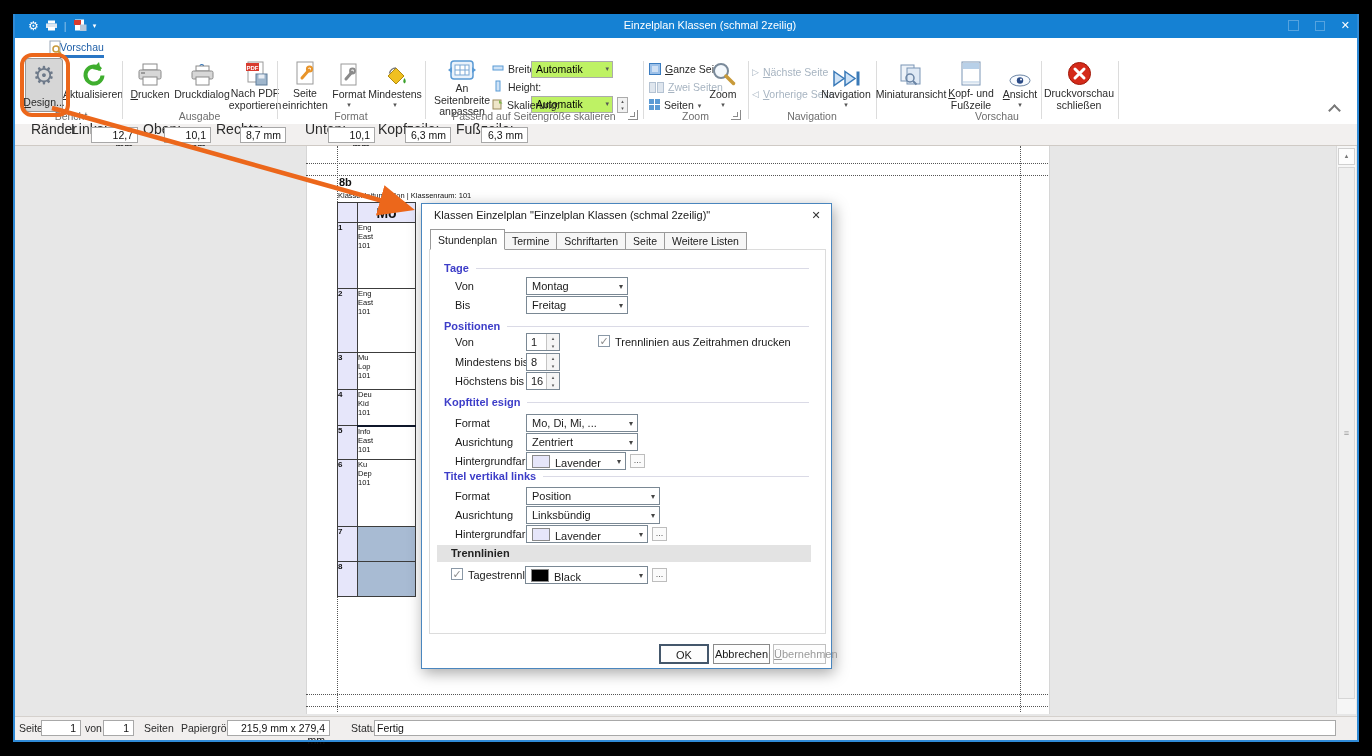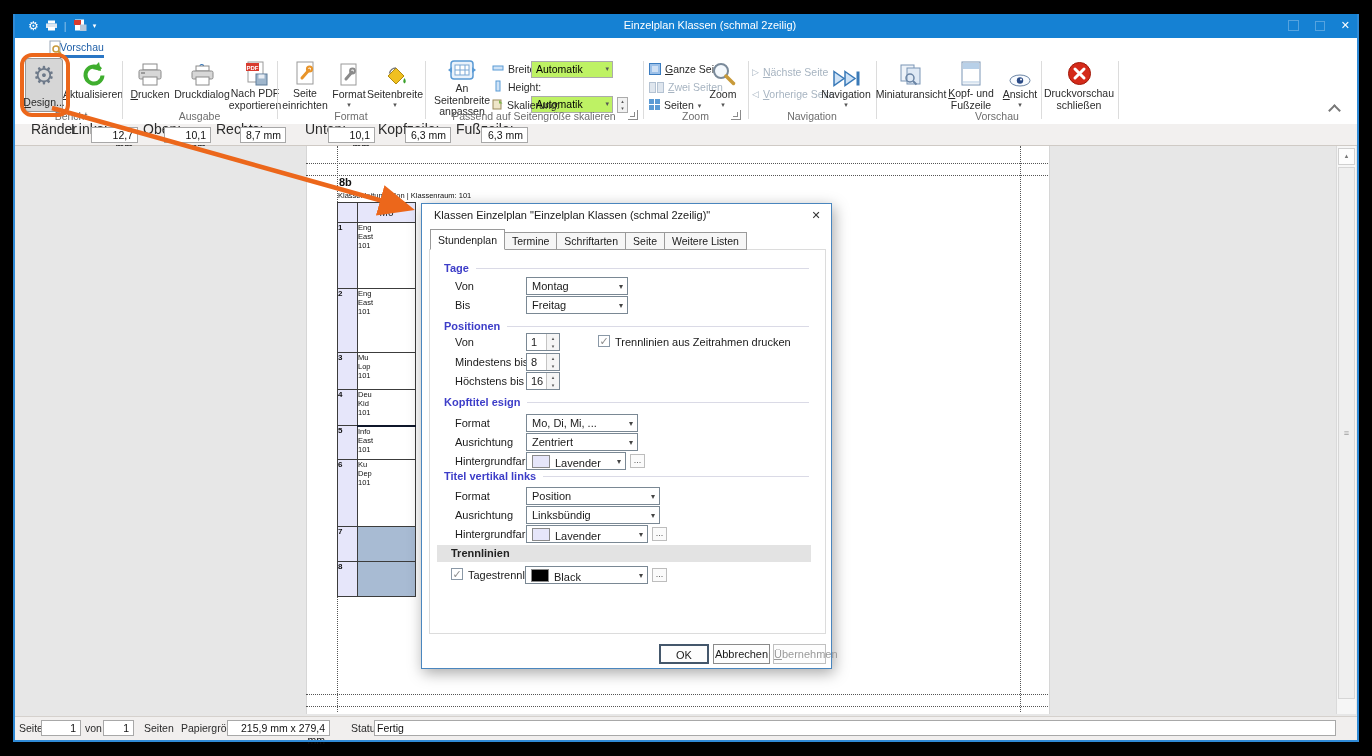--- a/index.html
+++ b/index.html
@@ -41,21 +41,21 @@
   .marginbar{left:14px;top:124px;width:1344px;height:22px;background:#f2f0ef;border-bottom:1px solid #cfcac5;box-sizing:border-box;}
   .mlabel{position:absolute;top:121px;font-size:14px;color:#2b2b2b;text-align:center;}
   .field{position:absolute;height:16px;box-sizing:border-box;background:#fff;border:1px solid #a8a8a8;font-size:10.5px;text-align:right;padding:1px 4px 0 2px;color:#111;}
   
   .preview{left:14px;top:146px;width:1344px;height:570px;background:#e7e7e7;}
   .pagewhite{left:306px;top:146px;width:742px;height:568px;background:#fff;border-left:1px solid #d6d6d6;border-right:1px solid #d6d6d6;}
   .doth{position:absolute;left:306px;width:742px;height:0;border-top:1px dotted #555;z-index:3;}
   .dotv{position:absolute;top:146px;height:566px;width:0;border-left:1px dotted #555;z-index:1;}
   .tt{border-collapse:collapse;background:#fff;}
   .tt td,.tt th{border:1px solid #3c3c3c;padding:0;vertical-align:top;font-family:"Liberation Sans",sans-serif;}
-  .tt th{background:#e6e6fa;font-size:10px;font-weight:normal;color:#111;vertical-align:middle;}
+  .tt th{background:#e6e6fa;font-size:14px;font-weight:bold;color:#111;vertical-align:middle;}
   .num{width:19px;background:#e6e6fa;font-size:8px;font-weight:bold;padding:1px 0 0 4px;color:#111;}
   .cell{width:57px;background:#fff;font-size:7.5px;line-height:9px;padding:1px 0 0 3px;color:#111;}
   .filledcell{background:#a8bbd3;}
   .scrolltrack{left:1336px;top:146px;width:20px;height:568px;background:#f6f6f6;border-left:1px solid #dadada;box-sizing:border-box;}
   .scrollbtn{left:1338px;top:148px;width:17px;height:17px;background:#fdfdfd;border:1px solid #d0d0d0;box-sizing:border-box;text-align:center;font-size:6px;color:#777;line-height:15px;}
   .scrollthumb{left:1338px;top:167px;width:17px;height:532px;background:#efefef;border:1px solid #d6d6d6;box-sizing:border-box;text-align:center;color:#9a9a9a;font-size:9px;line-height:530px;}
   
   .statusbar{left:14px;top:716px;width:1344px;height:25px;background:#f1efee;border-top:1px solid #d5d1cd;box-sizing:border-box;}
   .slabel{position:absolute;top:722px;font-size:10.5px;color:#2b2b2b;}
   
@@ -204,21 +204,21 @@
     <span class="caretg">▾</span>
   </div>
   <div class="bigbtn" style="left:368px;width:54px">
     <span class="ic">
       <svg width="26" height="25">
           <path d="M6 13 L14 5 L22 13 L14 21 Z" fill="#f0c020" stroke="#b08a10"></path>
           <path d="M14 5 A6.5 6.5 0 0 0 7.5 10.5" fill="none" stroke="#777" stroke-width="1.5"></path>
           <path d="M22.5 15 q2.5 3.5 0 5.5 q-2.5-2 0-5.5" fill="#3aa02a"></path>
         </svg>
     </span>
-    <span class="lb">Seitenbreite</span>
+    <span class="lb">Mindestens</span>
     <span class="caretg">▾</span>
   </div>
   <div class="glabel" style="left:277px;width:148px">Format</div>
   <div class="vsep" style="left:425px"></div>
 
   <div class="bigbtn" style="left:429px;width:66px">
     <span class="ic">
       <svg width="30" height="23">
           <rect x="4" y="2" width="22" height="18" rx="3" fill="#eaf2fb" stroke="#5b9bd5" stroke-width="1.5"></rect>
           <rect x="8" y="6" width="14" height="10" fill="#fff" stroke="#7aa7d4"></rect>

